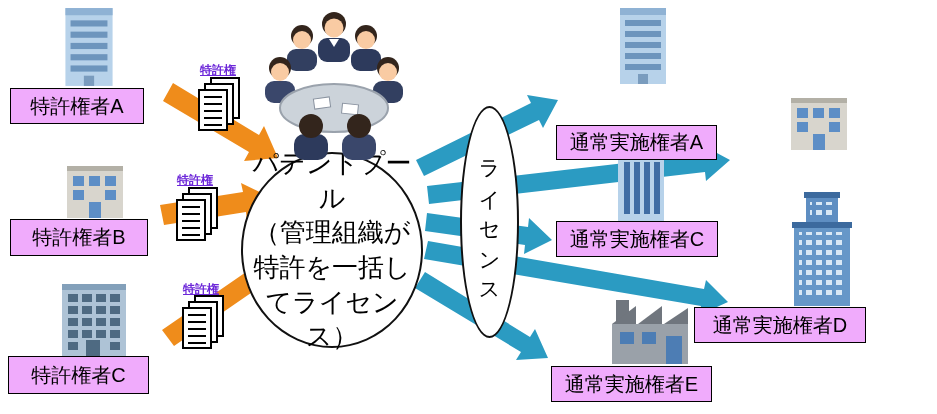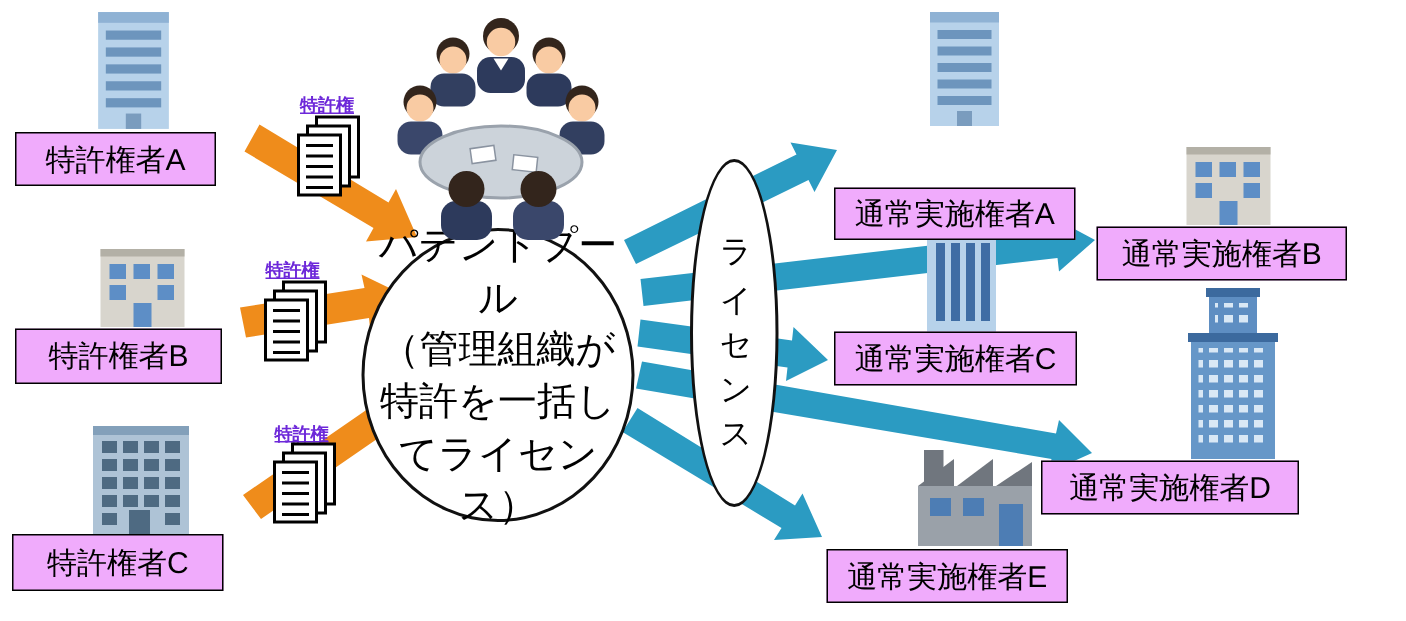--- a/index.html
+++ b/index.html
@@ -213,18 +213,17 @@
   <div class="patent-label" style="left:183px;top:281px;">特許権</div>
   <svg class="docs" style="left:181px;top:294px;" width="46" height="60">
       <use href="#sym-docs"></use>
     </svg>
 
   <div class="label-box" style="left:10px;top:88px;width:134px;height:36px;">特許権者A</div>
   <div class="label-box" style="left:10px;top:219px;width:138px;height:37px;">特許権者B</div>
   <div class="label-box" style="left:8px;top:356px;width:141px;height:38px;">特許権者C</div>
 
   <div class="label-box" style="left:556px;top:87px;width:161px;height:35px;margin-top:38px;">通常実施権者A</div>
-  <div class="label-box" style="left:731px;top:151px;width:167px;height:36px;">通常実施権者B</div>
   <div class="label-box" style="left:556px;top:221px;width:162px;height:36px;">通常実施権者C</div>
   <div class="label-box" style="left:694px;top:307px;width:172px;height:36px;">通常実施権者D</div>
   <div class="label-box" style="left:551px;top:366px;width:161px;height:36px;">通常実施権者E</div>
 
 </div>
 
 </body></html>

